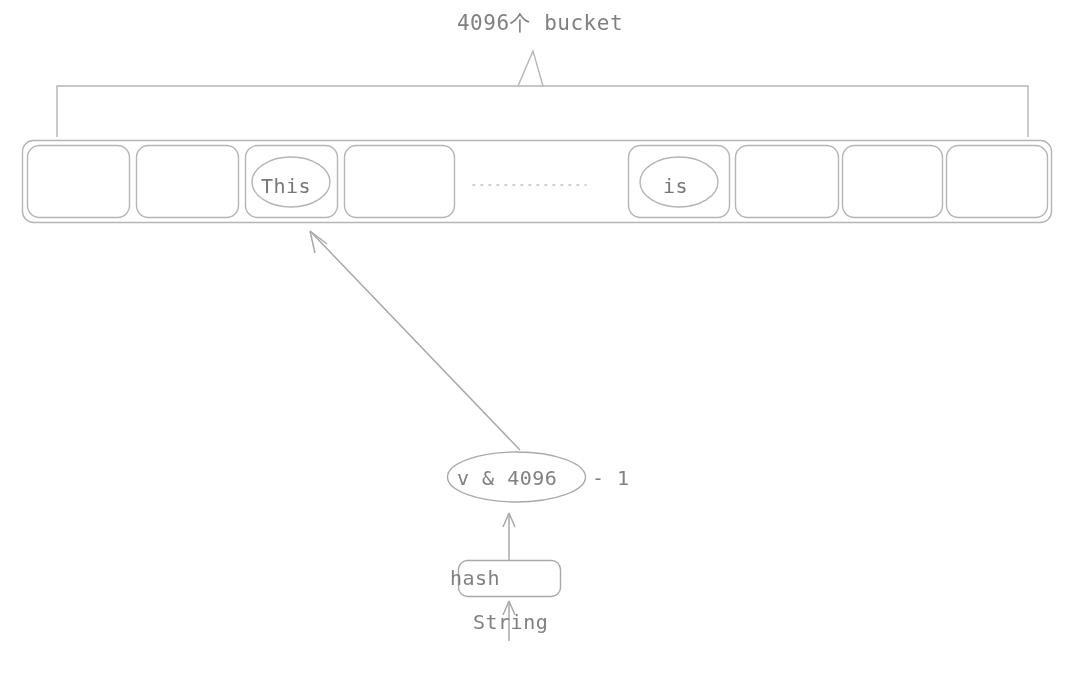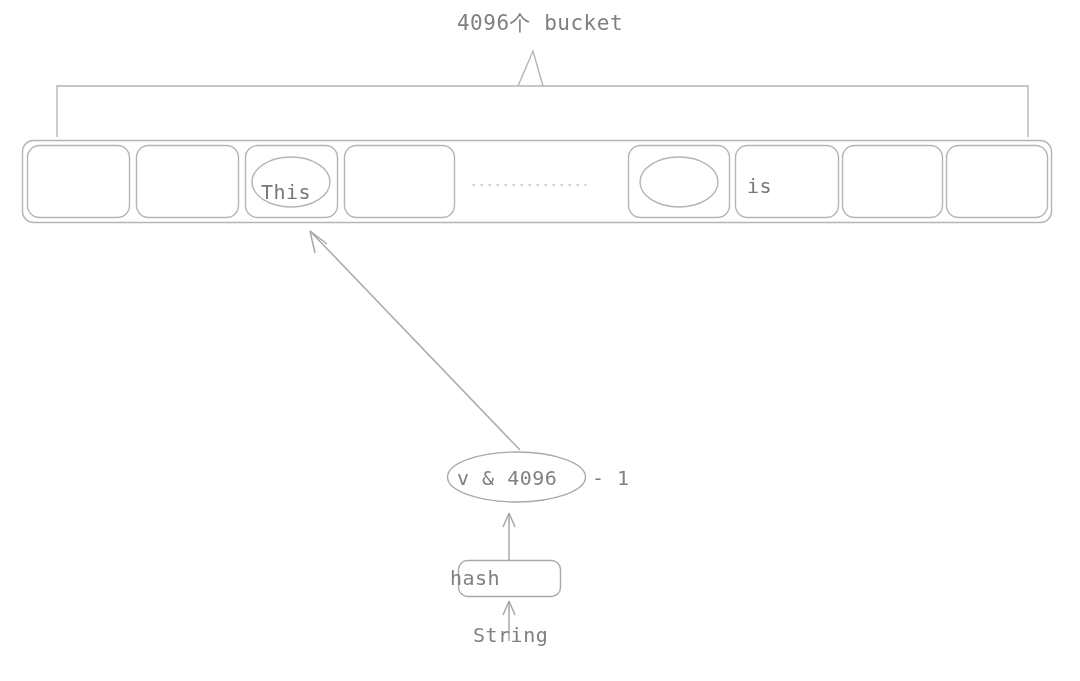--- a/index.html
+++ b/index.html
@@ -41,24 +41,24 @@
     font-size: 21px;
   }
 
   
   .cell-text {
     font-size: 20px;
     color: #777777;
   }
   #cell-text-this {
     left: 0; top: 174px; width: 1048px; text-align: left;
-    padding-left: 261px; box-sizing: border-box; margin-top: 6px;
+    padding-left: 261px; box-sizing: border-box;
   }
   #cell-text-is {
-    left: 0; top: 174px; width: 856px; text-align: center;
+    left: 0; top: 174px; width: 856px; text-align: left;
     padding-left: 663px; box-sizing: border-box;
   }
 
   
   #hash-expr-text {
     left: 457px;
     top: 466px;
     font-size: 20px;
   }
   #hash-expr-suffix {
@@ -66,21 +66,21 @@
     top: 466px;
     font-size: 20px;
   }
   #hash-box-text {
     left: 450px;
     top: 566px;
     font-size: 20px;
   }
   #string-text {
     left: 473px;
-    top: 623px;
+    top: 610px;
     font-size: 20px;
   }
 </style>
 </head>
 <body>
 
 <svg id="canvas" viewBox="0 0 1080 681" xmlns="http://www.w3.org/2000/svg">
 
   <g>
     <path d="M 57,137 L 57,86 L 1028,86 L 1028,137" fill="none" stroke="#b5b5b5" stroke-width="1.4"></path>

